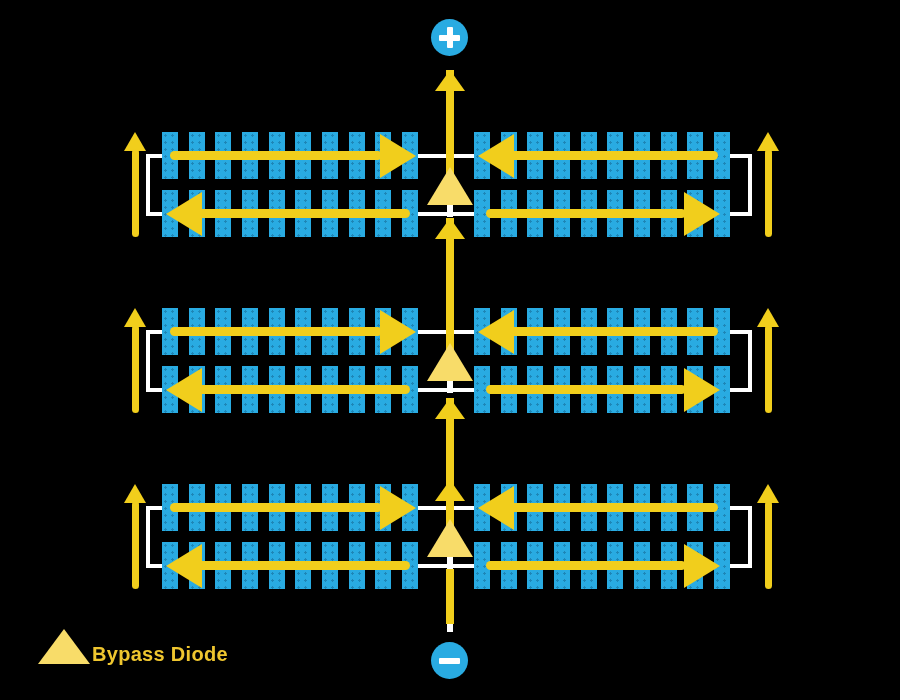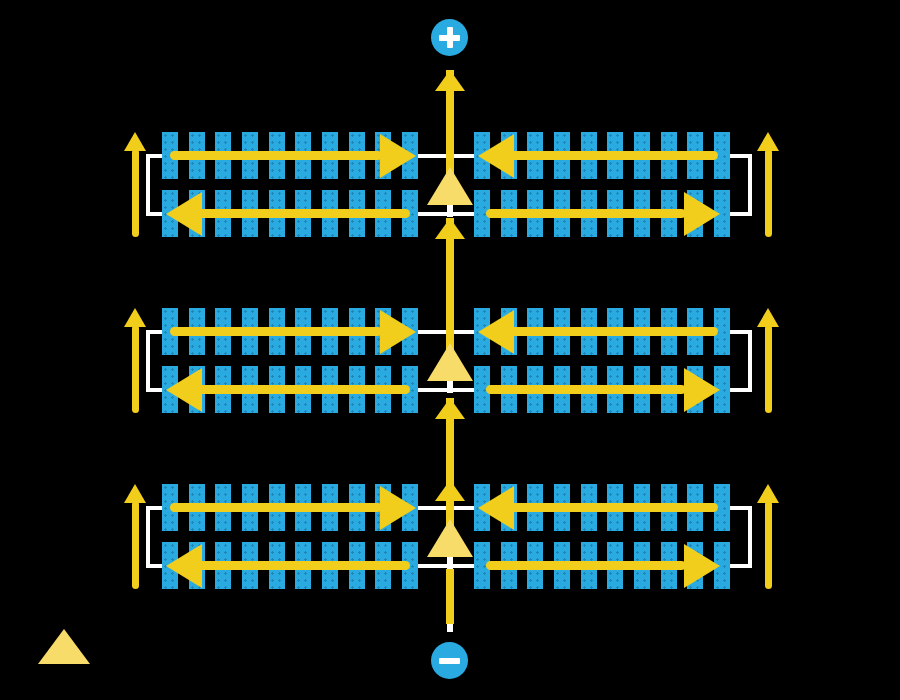--- a/index.html
+++ b/index.html
@@ -271,15 +271,16 @@
         <div class="diode" style="left: 427px; top: 35px;"></div>
       </div>
     </div>
 
   <div class="terminal" style="left:431px;top:642px;">
     <span class="icon-minus"></span>
   </div>
 
   <div class="legend">
     <span class="legend-tri"></span>
+    <span class="legend-label">Bypass Diode</span>
   </div>
 
 </div>
 
 </body></html>

